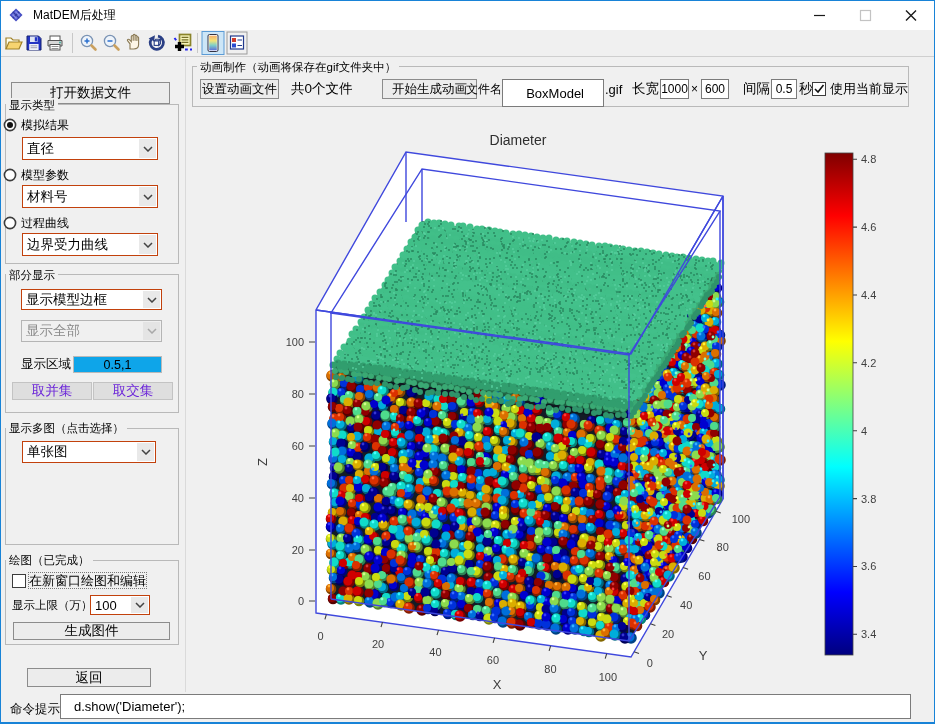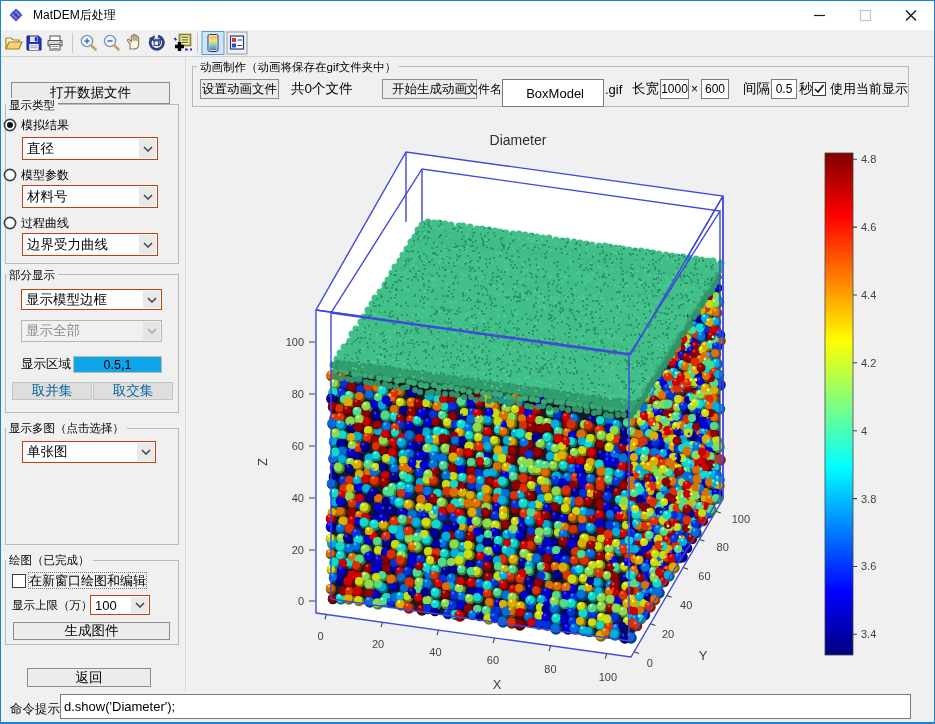--- a/index.html
+++ b/index.html
@@ -1,18 +1,18 @@
 <!DOCTYPE html>
 <html><head><meta charset="utf-8"><title>MatDEM</title><style>
 *{margin:0;padding:0;box-sizing:border-box}
 html,body{width:935px;height:724px;overflow:hidden}
 body{position:relative;background:#f0f0f0;font-family:"Liberation Sans",sans-serif;font-size:13px;color:#000}
 .ab{position:absolute}
 .btn{position:absolute;background:#ececec;border:1px solid #8c8c8c;display:flex;align-items:center;justify-content:center;font-size:13.5px;white-space:nowrap}
-.btn2{position:absolute;background:#dedede;border:1px solid #c3c3c3;display:flex;align-items:center;justify-content:center;font-size:13.5px;color:#0369a1;white-space:nowrap}
+.btn2{position:absolute;background:#dedede;border:1px solid #c3c3c3;display:flex;align-items:center;justify-content:center;font-size:13.5px;color:#6d28d9;white-space:nowrap}
 .dd{position:absolute;background:#fff;border:1px solid #c2410c;font-size:13.5px}
 .dd .tx{position:absolute;left:4px;top:50%;transform:translateY(-50%);white-space:nowrap}
 .dd .ar{position:absolute;right:1px;top:1px;bottom:1px;width:17px;background:#e9e9e9;display:flex;align-items:center;justify-content:center}
 .dd.dis{background:#f0f0f0;border-color:#b5b5b5;color:#8a8a8a}
 .dd.dis .ar{background:#e4e4e4}
 .grp{position:absolute;border:1px solid #b9b9b9}
 .glab{position:absolute;background:#f0f0f0;padding:0 3px;white-space:nowrap;font-size:11.5px}
 .inp{position:absolute;background:#fff;border:1px solid #7b7b7b;font-size:13px;display:flex;align-items:center;white-space:nowrap}
 .lab{position:absolute;white-space:nowrap;font-size:13.5px;display:flex;align-items:center}
 .f12{font-size:12px}
@@ -193,21 +193,21 @@
     <span class="ar">
       <svg width="10" height="6" viewBox="0 0 10 6">
         <path d="M1 1l4 4 4-4" fill="none" stroke="#444" stroke-width="1.5"></path>
       </svg>
     </span>
   </div>
 <div class="btn" style="left:13px;top:622px;width:157px;height:18px">生成图件</div>
 <div class="btn" style="left:27px;top:668px;width:124px;height:19px">返回</div>
 
 <div class="lab" style="left:10px;top:702px;height:14px;font-size:12.5px">命令提示</div>
-<div class="inp" style="left:60px;top:694px;width:851px;height:25px;padding-left:3px">d.show('Diameter');</div>
+<div class="inp" style="left:60px;top:694px;width:851px;height:25px;padding-left:13px">d.show('Diameter');</div>
 
 <div class="grp" style="left:192px;top:66px;width:717px;height:41px"></div>
 <div class="glab" style="left:197px;top:60px">动画制作（动画将保存在gif文件夹中）</div>
 <div class="btn" style="left:200px;top:79px;width:79px;height:20px;font-size:12.5px">设置动画文件</div>
 <div class="lab" style="left:291px;top:82px;height:14px">共0个文件</div>
 <div class="btn" style="left:382px;top:79px;width:95px;height:20px;font-size:12.5px">开始生成动画</div>
 <div class="lab" style="left:466px;top:82px;height:14px;font-size:12px">文件名</div>
 <div class="inp" style="left:502px;top:79px;width:102px;height:28px;justify-content:flex-end;padding-right:19px">BoxModel</div>
 <div class="lab" style="left:605px;top:82px;height:14px;font-size:13px">.gif</div>
 <div class="lab" style="left:632px;top:82px;height:14px">长宽</div>

